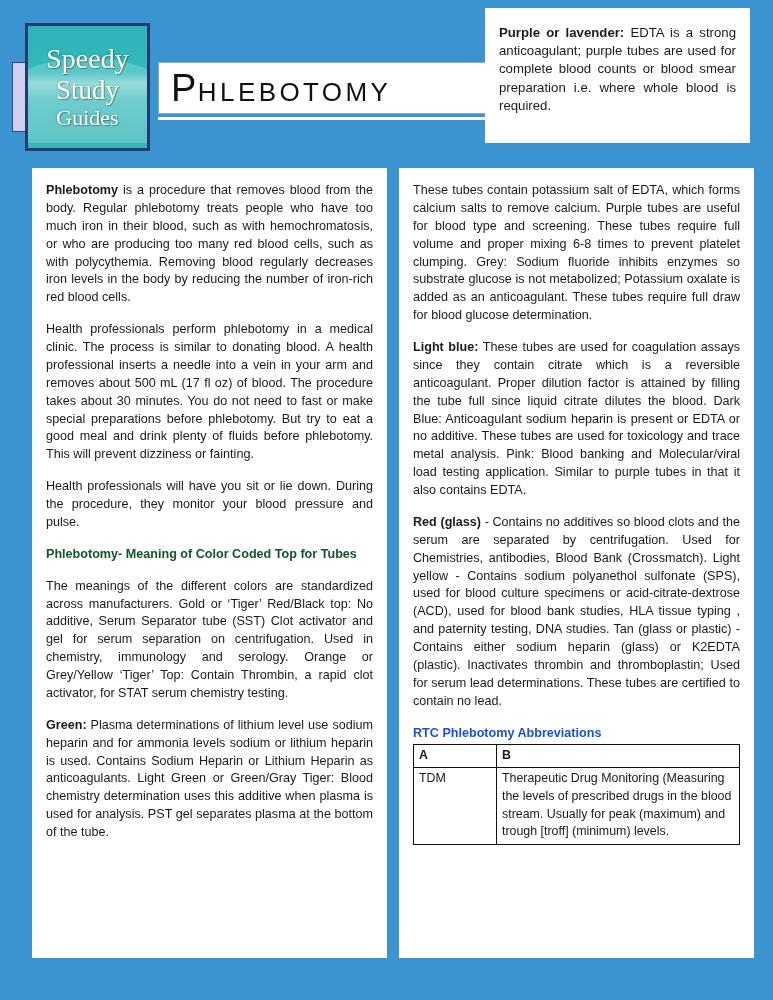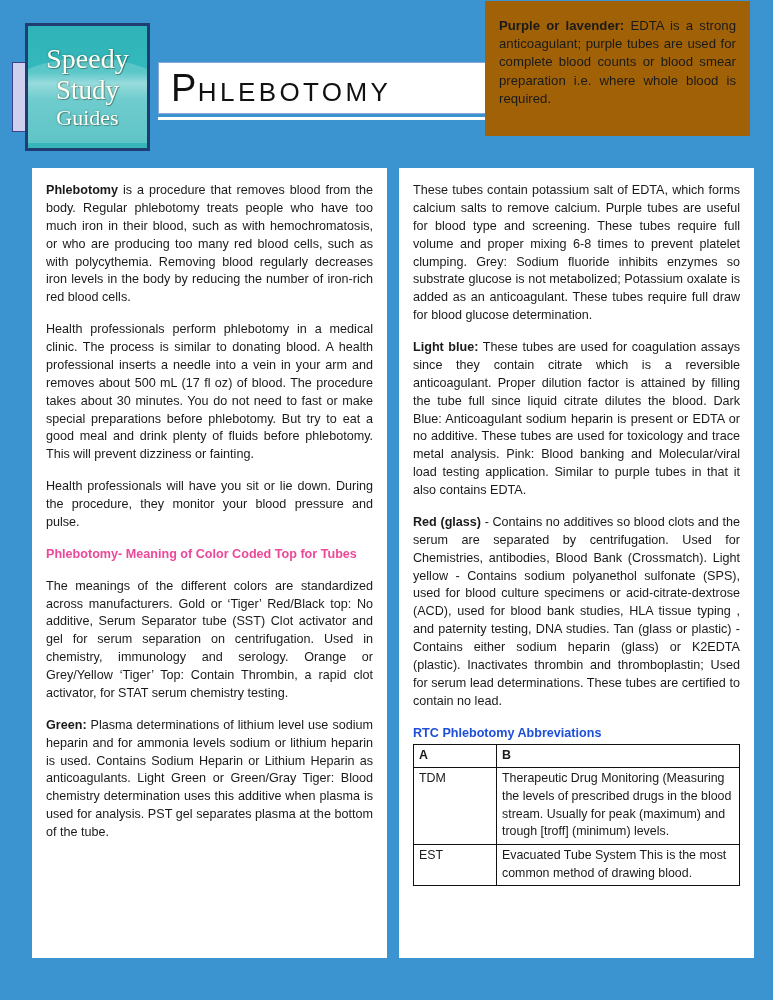--- a/index.html
+++ b/index.html
@@ -115,24 +115,24 @@
     color: #111111;
     letter-spacing: 1.5px;
     white-space: nowrap;
   }
   .title-text .cap { font-size: 38px; vertical-align: baseline; }
   .title-text .rest { font-size: 26px; letter-spacing: 3.4px; }
 
   .purple-box {
     position: absolute;
     left: 485px;
-    top: 1px;
+    top: 8px;
     width: 265px;
     height: 135px;
-    background: #a16207;
+    background: #ffffff;
     box-sizing: border-box;
     padding: 16px 14px 10px 14px;
   }
   .purple-box p {
     margin: 0;
     font-size: 13.2px;
     line-height: 1.38;
     color: #1a1a1a;
     text-align: justify;
     text-justify: inter-word;
@@ -163,21 +163,21 @@
     color: #1a1a1a;
     text-align: justify;
     text-justify: inter-word;
   }
   .col p.last { margin-bottom: 8px; }
   .col p b, .col h3 { font-weight: bold; }
   .col h3 {
     margin: 0 0 14px 0;
     font-size: 12.6px;
     line-height: 1.42;
-    color: #ec4899;
+    color: #14532d;
     text-align: justify;
   }
   .col h4 {
     margin: 0 0 3px 0;
     font-size: 12.6px;
     line-height: 1.3;
     color: #1d4ed8;
     font-weight: bold;
   }
 
@@ -248,22 +248,18 @@
       <table class="abbrev">
         <tbody>
           <tr class="head">
             <td class="k">A</td>
             <td>B</td>
           </tr>
           <tr>
             <td class="k">TDM</td>
             <td>Therapeutic Drug Monitoring (Measuring the levels of prescribed drugs in the blood stream. Usually for peak (maximum) and trough [troff] (minimum) levels.</td>
           </tr>
-          <tr>
-            <td class="k">EST</td>
-            <td>Evacuated Tube System This is the most common method of drawing blood.</td>
-          </tr>
         </tbody>
       </table>
     </div>
 
   </div>
 </div>
 
 </body></html>

